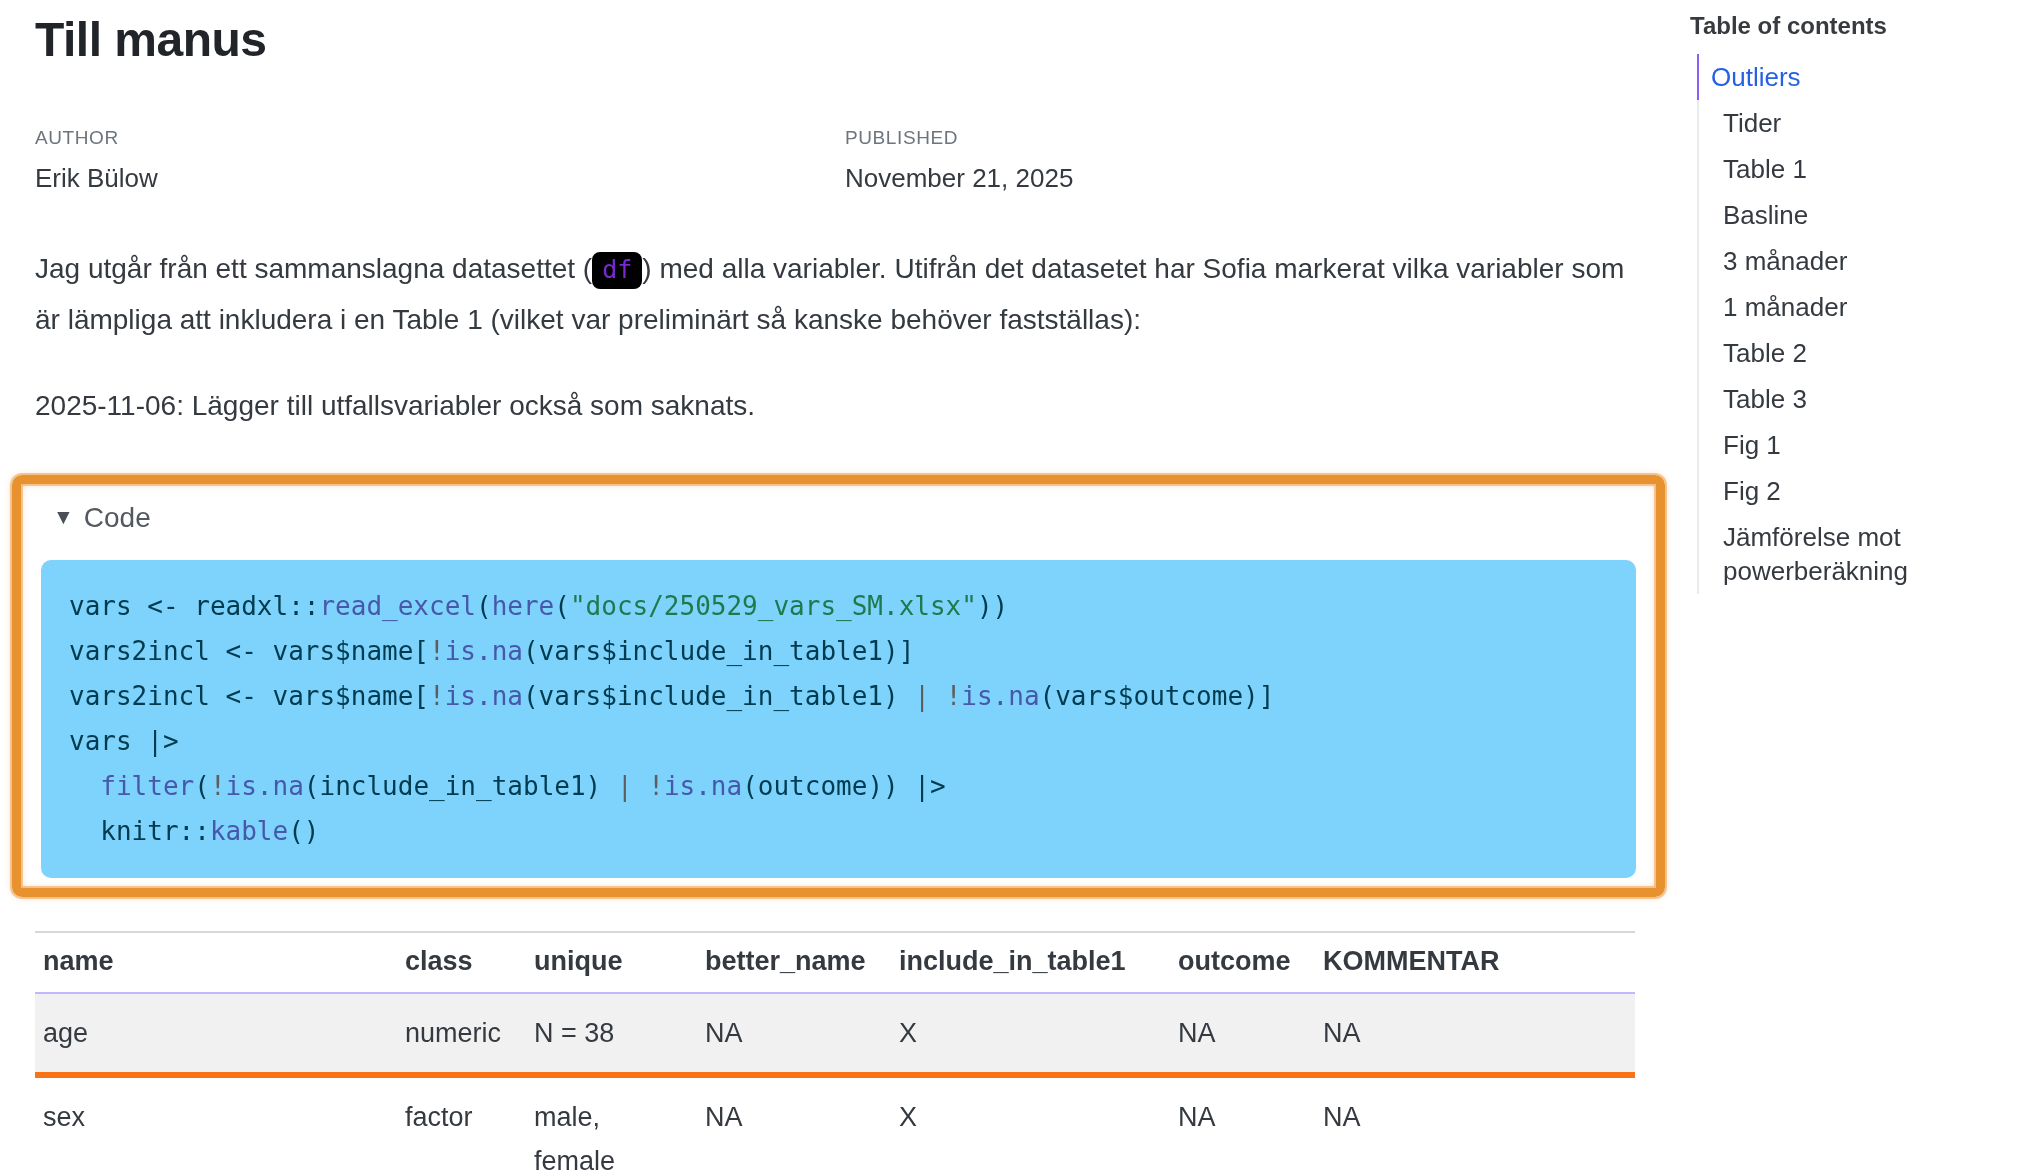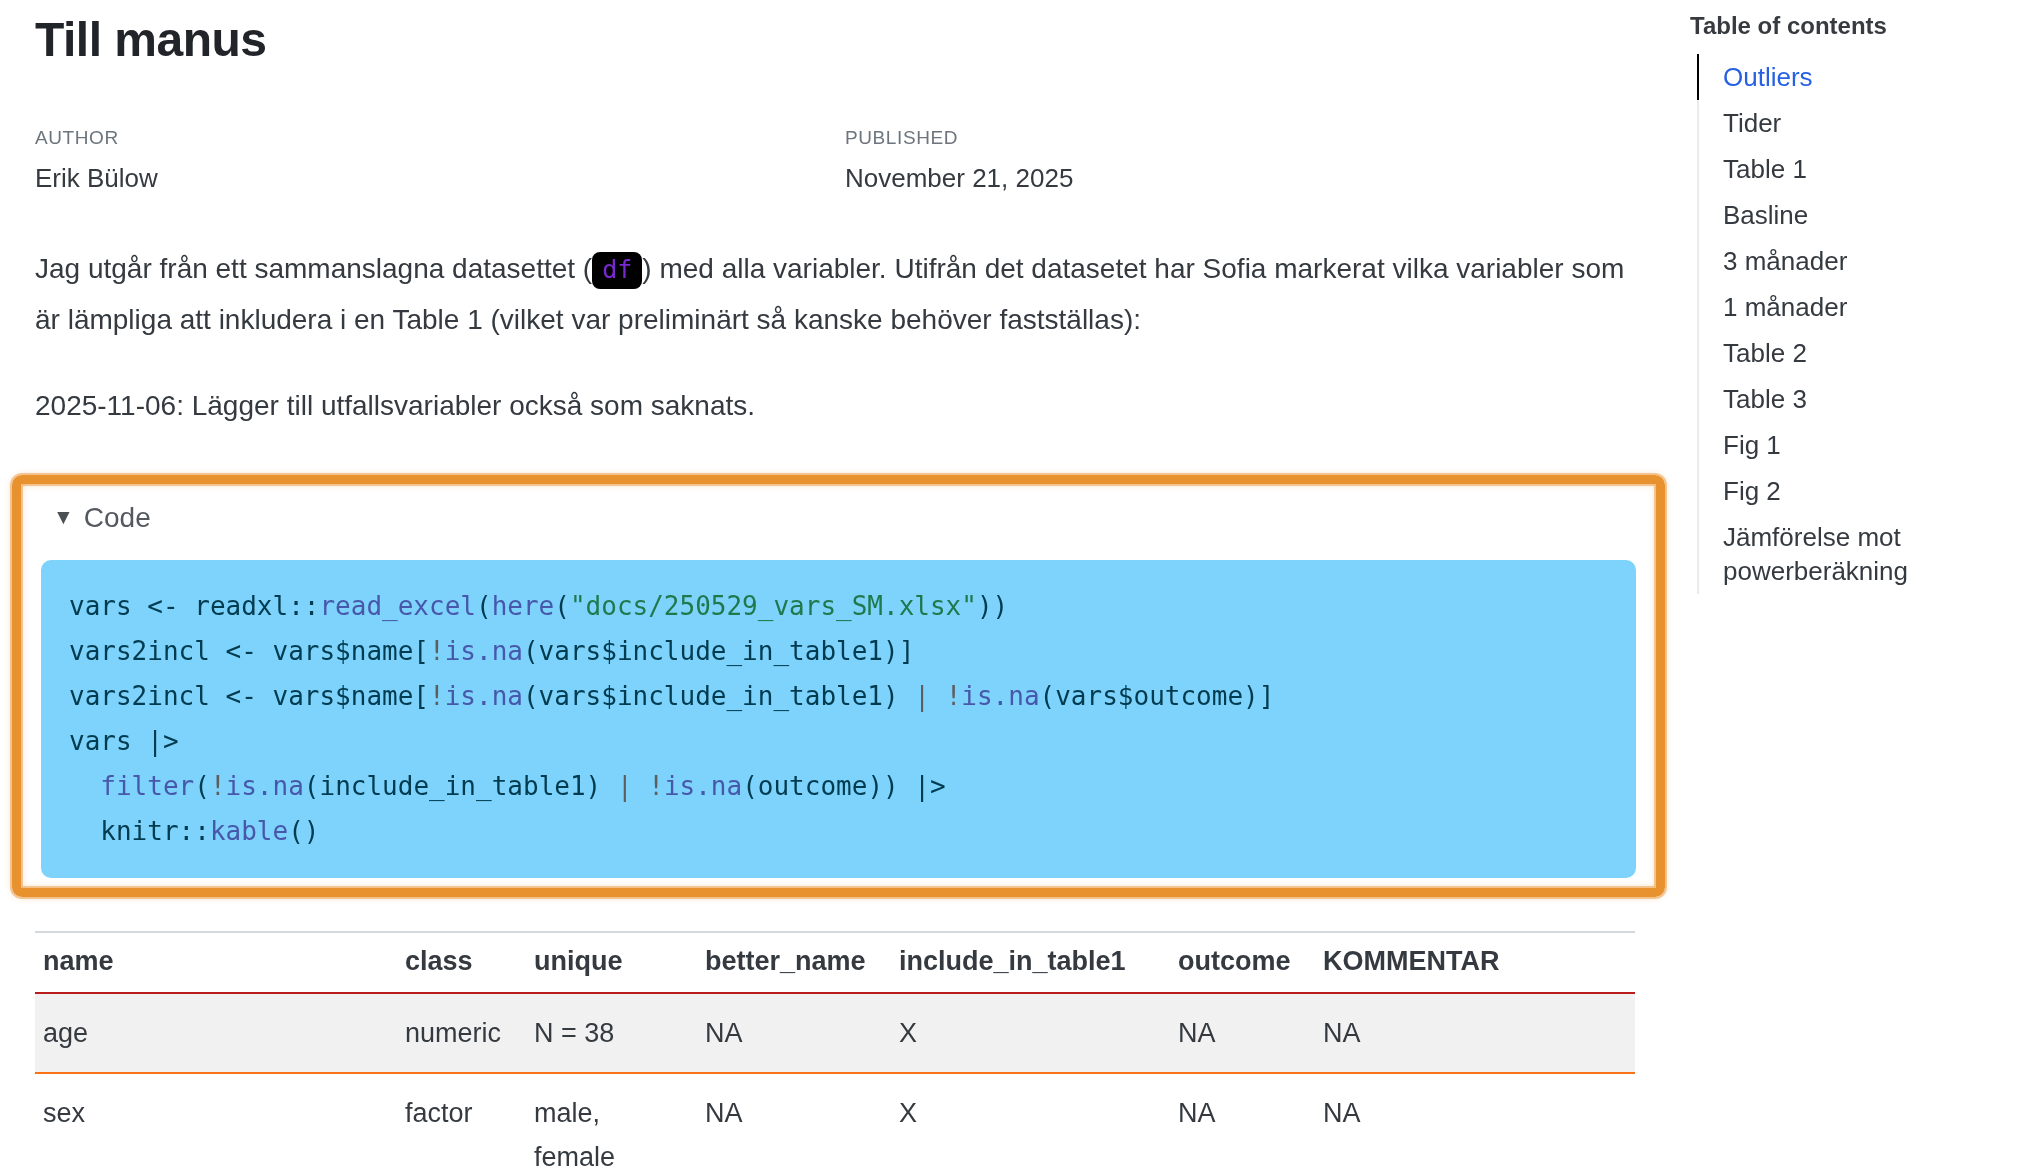--- a/index.html
+++ b/index.html
@@ -109,26 +109,26 @@
     width: 1600px;
     border-collapse: collapse;
     font-size: 27px;
     color: #343a40;
   }
   table.vars-table thead th {
     text-align: left;
     font-weight: 700;
     padding: 13px 10px 15px 8px;
     border-top: 2px solid #d5d8db;
-    border-bottom: 2px solid #b91c1c;
+    border-bottom: 2px solid #c4b5fd;
     vertical-align: bottom;
   }
   table.vars-table tbody td {
     padding: 17px 10px 17px 8px;
-    border-bottom: 2px solid #f97316;
+    border-bottom: 6px solid #f97316;
     vertical-align: top;
     line-height: 44px;
   }
   table.vars-table tbody tr.striped { background: #f1f1f1; }
 
   .toc {
     position: absolute;
     left: 1690px;
     top: 12px;
     width: 315px;
@@ -148,23 +148,23 @@
     display: block;
     padding: 6px 0 6px 24px;
     font-size: 26px;
     line-height: 34px;
     color: #343a40;
     text-decoration: none;
     cursor: pointer;
   }
   .toc li.active a {
     color: #2761e3;
-    border-left: 2px solid #000000;
+    border-left: 2px solid #8b5cf6;
     margin-left: -2px;
-    padding-left: 24px;
+    padding-left: 12px;
   }
 </style>
 </head>
 <body>
 
 <div class="main">
 
   <h1 class="page-title">Till manus</h1>
 
   <div class="meta-row">

